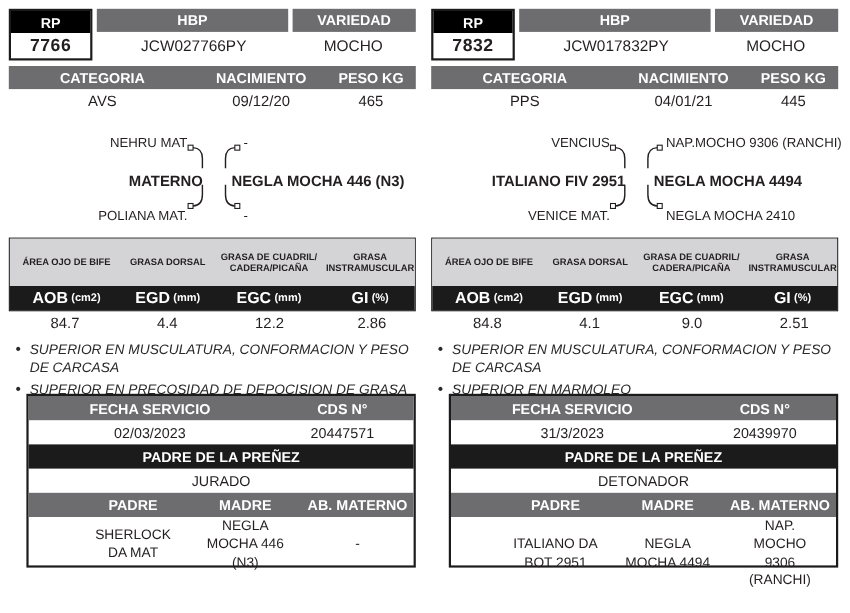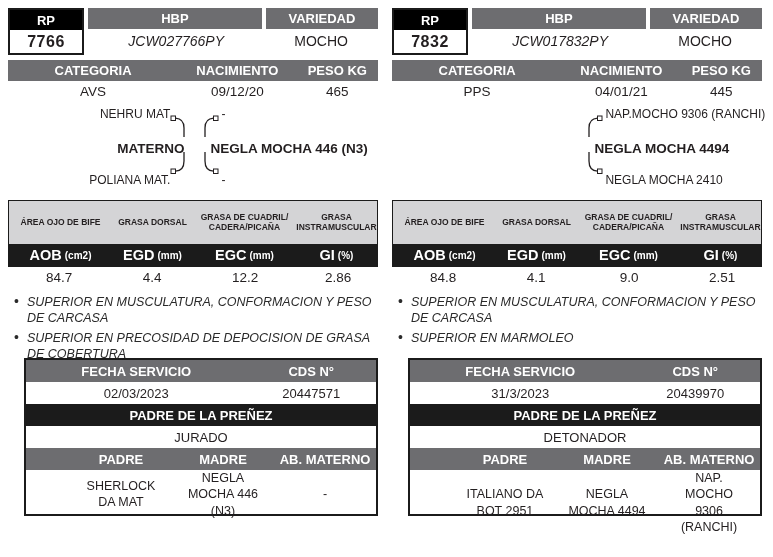--- a/index.html
+++ b/index.html
@@ -18,29 +18,29 @@
            display:flex;align-items:center;justify-content:center;}
   .rp-val{height:23px;display:flex;align-items:center;justify-content:center;
           font-weight:bold;font-size:16px;letter-spacing:.5px;}
   .hdr-right{flex:1;min-width:0;}
   .hdr-right-top{display:flex;gap:4px;height:21px;}
   .gray-box{background:#6d6d70;color:#fff;font-weight:bold;font-size:13px;
             display:flex;align-items:center;justify-content:center;}
   .hbp-head{flex:1.55;}
   .var-head{flex:1;}
   .hdr-right-vals{display:flex;height:24px;align-items:center;}
-  .hbp-val{flex:1.55;text-align:center;font-size:14px;font-style:italic;}
+  .hbp-val{flex:1.55;text-align:center;font-size:14px;}
   .var-val{flex:1;text-align:center;font-size:14px;}
   .cat-bar,.cat-vals{display:grid;grid-template-columns:46% 32% 22%;}
   .cat-bar{background:#6d6d70;color:#fff;font-weight:bold;font-size:13px;height:21px;
            margin-top:5px;align-items:center;text-align:center;}
   .cat-vals{height:21px;align-items:center;text-align:center;font-size:13.5px;}
 
   
-  .pedigree{position:relative;height:92px;margin-top:0;}
+  .pedigree{position:relative;height:92px;margin-top:16px;}
   .ped-half{position:absolute;top:0;height:100%;}
   .ped-sire{left:0;width:52%;}
   .ped-dam{right:0;width:48%;}
   .ped-parent{position:absolute;font-size:12px;white-space:nowrap;}
   .ped-name{position:absolute;font-size:13.5px;font-weight:bold;white-space:nowrap;}
   .ped-sire .ped-parent.top{top:5px;right:30px;}
   .ped-sire .ped-parent.bot{top:71px;right:30px;}
   .ped-sire .ped-name{top:39px;right:16px;}
   .ped-sire svg{position:absolute;top:10px;right:10px;}
   .ped-dam .ped-parent.top{top:5px;left:21px;}
@@ -225,20 +225,31 @@
       <span>NACIMIENTO</span>
       <span>PESO KG</span>
     </div>
     <div class="cat-vals">
       <span>PPS</span>
       <span>04/01/21</span>
       <span>445</span>
     </div>
 
     <div class="pedigree">
+      <div class="ped-half ped-sire">
+        <span class="ped-parent top">VENCIUS</span>
+        <svg width="20" height="66" viewBox="0 0 20 66">
+          <rect x="1" y="4" width="4.5" height="4.5" fill="#fff" stroke="#231f20" stroke-width="1"></rect>
+          <path d="M5.5,6.2 Q14,6.8 14,16 L14,25" fill="none" stroke="#231f20" stroke-width="1.3"></path>
+          <rect x="1" y="57" width="4.5" height="4.5" fill="#fff" stroke="#231f20" stroke-width="1"></rect>
+          <path d="M5.5,59.2 Q14,58.8 14,49 L14,40" fill="none" stroke="#231f20" stroke-width="1.3"></path>
+        </svg>
+        <span class="ped-name">ITALIANO FIV 2951</span>
+        <span class="ped-parent bot">VENICE MAT.</span>
+      </div>
       <div class="ped-half ped-dam">
         <span class="ped-parent top">NAP.MOCHO 9306 (RANCHI)</span>
         <svg width="20" height="66" viewBox="0 0 20 66">
           <rect x="13.5" y="4" width="4.5" height="4.5" fill="#fff" stroke="#231f20" stroke-width="1"></rect>
           <path d="M13.5,6.2 Q5,6.8 5,16 L5,25" fill="none" stroke="#231f20" stroke-width="1.3"></path>
           <rect x="13.5" y="57" width="4.5" height="4.5" fill="#fff" stroke="#231f20" stroke-width="1"></rect>
           <path d="M13.5,59.2 Q5,58.8 5,49 L5,40" fill="none" stroke="#231f20" stroke-width="1.3"></path>
         </svg>
         <span class="ped-name">NEGLA MOCHA 4494</span>
         <span class="ped-parent bot">NEGLA MOCHA 2410</span>

